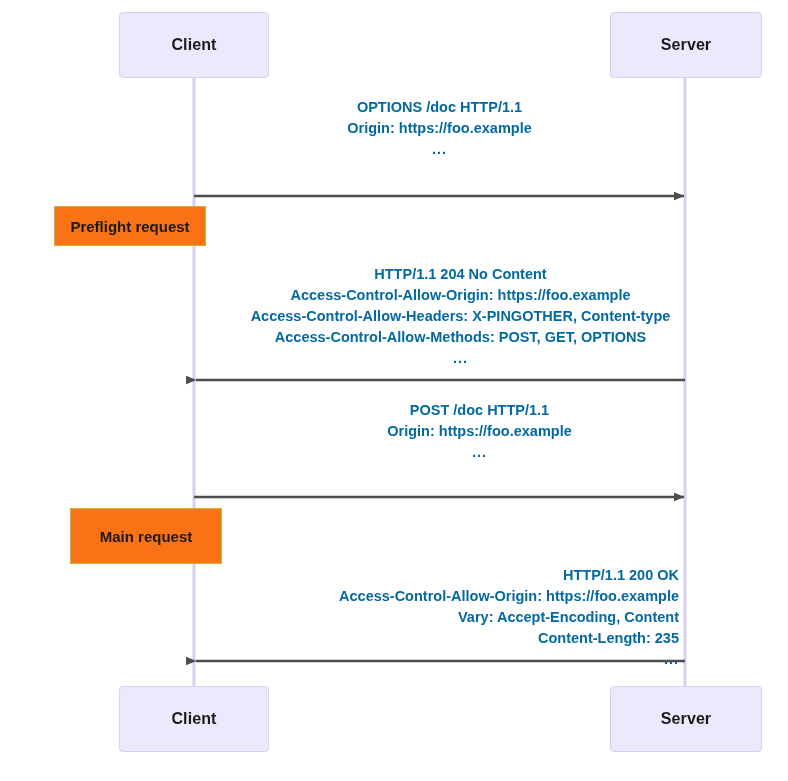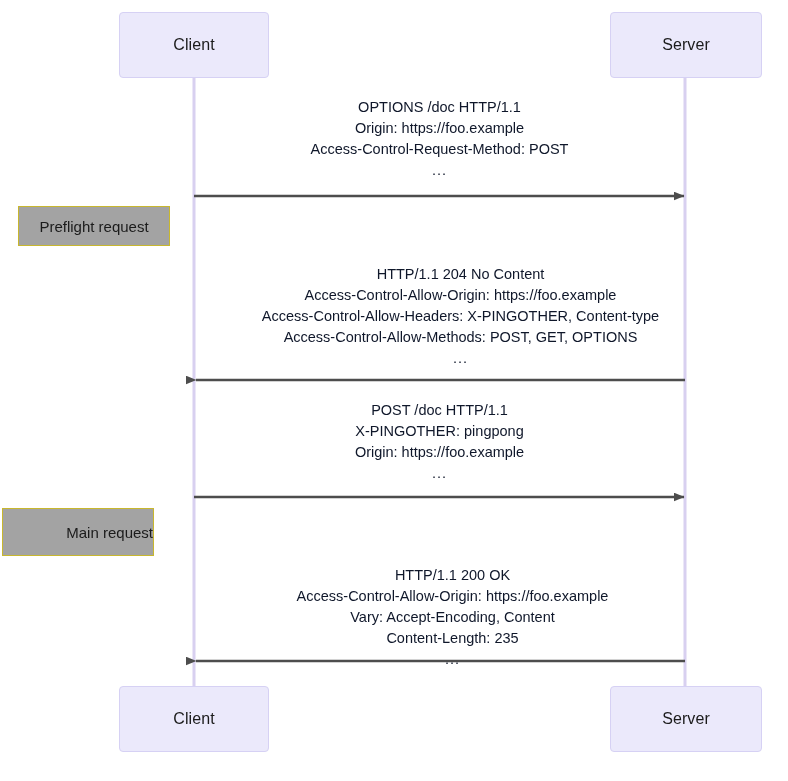--- a/index.html
+++ b/index.html
@@ -10,20 +10,21 @@
   body {
     font-family: "Liberation Sans", "DejaVu Sans", sans-serif;
     color: #1a1a1a;
   }
   #diagram {
     position: relative;
     width: 788px;
     height: 781px;
     overflow: hidden;
     background: #ffffff;
+    font-weight: bold;
   }
   #svg-layer {
     position: absolute;
     left: 0;
     top: 0;
     width: 788px;
     height: 781px;
   }
 
   
@@ -41,48 +42,49 @@
     letter-spacing: 0.1px;
   }
   .p-client-top   { left: 119px; top: 12px;  width: 150px; height: 66px; }
   .p-server-top   { left: 610px; top: 12px;  width: 152px; height: 66px; }
   .p-client-bot   { left: 119px; top: 686px; width: 150px; height: 66px; }
   .p-server-bot   { left: 610px; top: 686px; width: 152px; height: 66px; }
 
   
   .note-box {
     position: absolute;
-    background: #a3a3a3;
+    background: #f97316;
     border: 1px solid #c8b72e;
     box-sizing: border-box;
     display: flex;
     align-items: center;
     justify-content: center;
     font-size: 15px;
     color: #1b1b1b;
+    margin-left: 36px;
   }
   .note-preflight { left: 18px; top: 206px; width: 152px; height: 40px; }
-  .note-main      { left: 2px; top: 508px; width: 152px; height: 48px; justify-content: flex-end; }
+  .note-main      { left: 34px; top: 508px; width: 152px; height: 56px; }
 
   
   .msg-block {
     position: absolute;
     text-align: center;
     font-size: 14.5px;
     line-height: 21px;
-    color: #0f172a;
+    color: #0369a1;
     white-space: nowrap;
   }
   .msg-block .msg-line { display: block; }
   .msg-block .msg-ellipsis { display: block; letter-spacing: 1px; }
 
   .msg1 { left: 194px; top: 97px;  width: 491px; }
   .msg2 { left: 194px; top: 264px; width: 533px; }
-  .msg3 { left: 194px; top: 400px; width: 491px; }
-  .msg4 { left: 207px; top: 565px; width: 491px; }
+  .msg3 { left: 194px; top: 400px; width: 491px; padding-left: 40px; }
+  .msg4 { left: 188px; top: 565px; width: 491px; text-align: right; }
 </style>
 </head>
 <body>
 
 <div id="diagram">
 
   <svg id="svg-layer" viewBox="0 0 788 781" xmlns="http://www.w3.org/2000/svg">
     <defs>
       <marker id="arrow-right" markerWidth="11" markerHeight="9" refX="10.5" refY="4.5" orient="auto" markerUnits="userSpaceOnUse">
         <path d="M0,0 L11,4.5 L0,9 z" fill="#4d4d4d"></path>
@@ -117,35 +119,33 @@
   <div class="note-box note-preflight">
     <span>Preflight request</span>
   </div>
   <div class="note-box note-main">
     <span>Main request</span>
   </div>
 
   <div class="msg-block msg1">
     <span class="msg-line">OPTIONS /doc HTTP/1.1</span>
     <span class="msg-line">Origin: https://foo.example</span>
-    <span class="msg-line">Access-Control-Request-Method: POST</span>
     <span class="msg-ellipsis">...</span>
   </div>
 
   <div class="msg-block msg2">
     <span class="msg-line">HTTP/1.1 204 No Content</span>
     <span class="msg-line">Access-Control-Allow-Origin: https://foo.example</span>
     <span class="msg-line">Access-Control-Allow-Headers: X-PINGOTHER, Content-type</span>
     <span class="msg-line">Access-Control-Allow-Methods: POST, GET, OPTIONS</span>
     <span class="msg-ellipsis">...</span>
   </div>
 
   <div class="msg-block msg3">
     <span class="msg-line">POST /doc HTTP/1.1</span>
-    <span class="msg-line">X-PINGOTHER: pingpong</span>
     <span class="msg-line">Origin: https://foo.example</span>
     <span class="msg-ellipsis">...</span>
   </div>
 
   <div class="msg-block msg4">
     <span class="msg-line">HTTP/1.1 200 OK</span>
     <span class="msg-line">Access-Control-Allow-Origin: https://foo.example</span>
     <span class="msg-line">Vary: Accept-Encoding, Content</span>
     <span class="msg-line">Content-Length: 235</span>
     <span class="msg-ellipsis">...</span>

